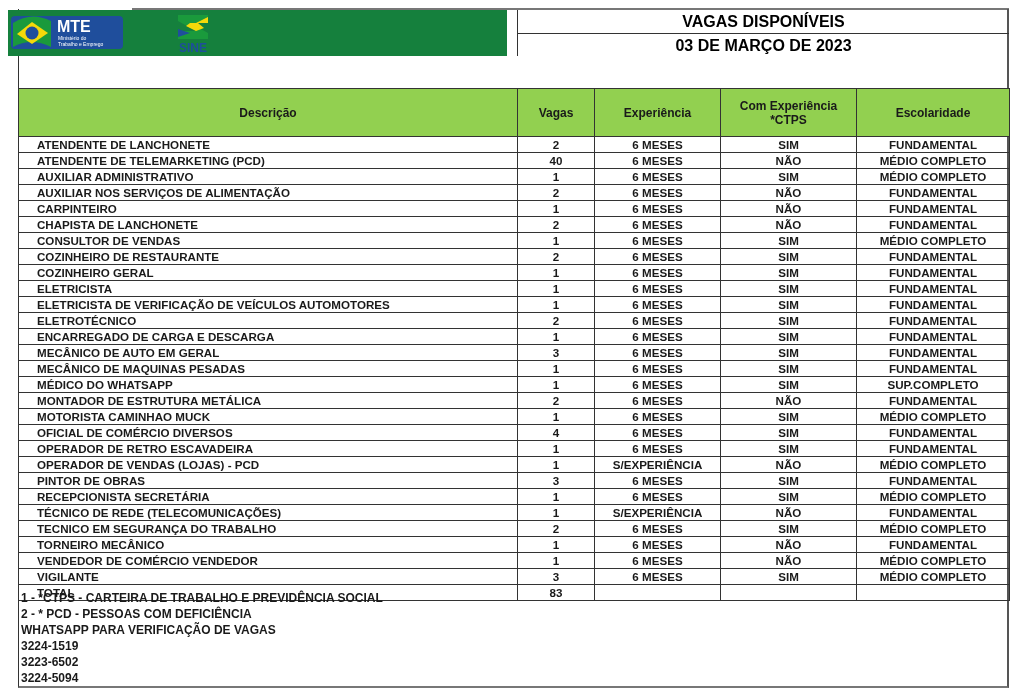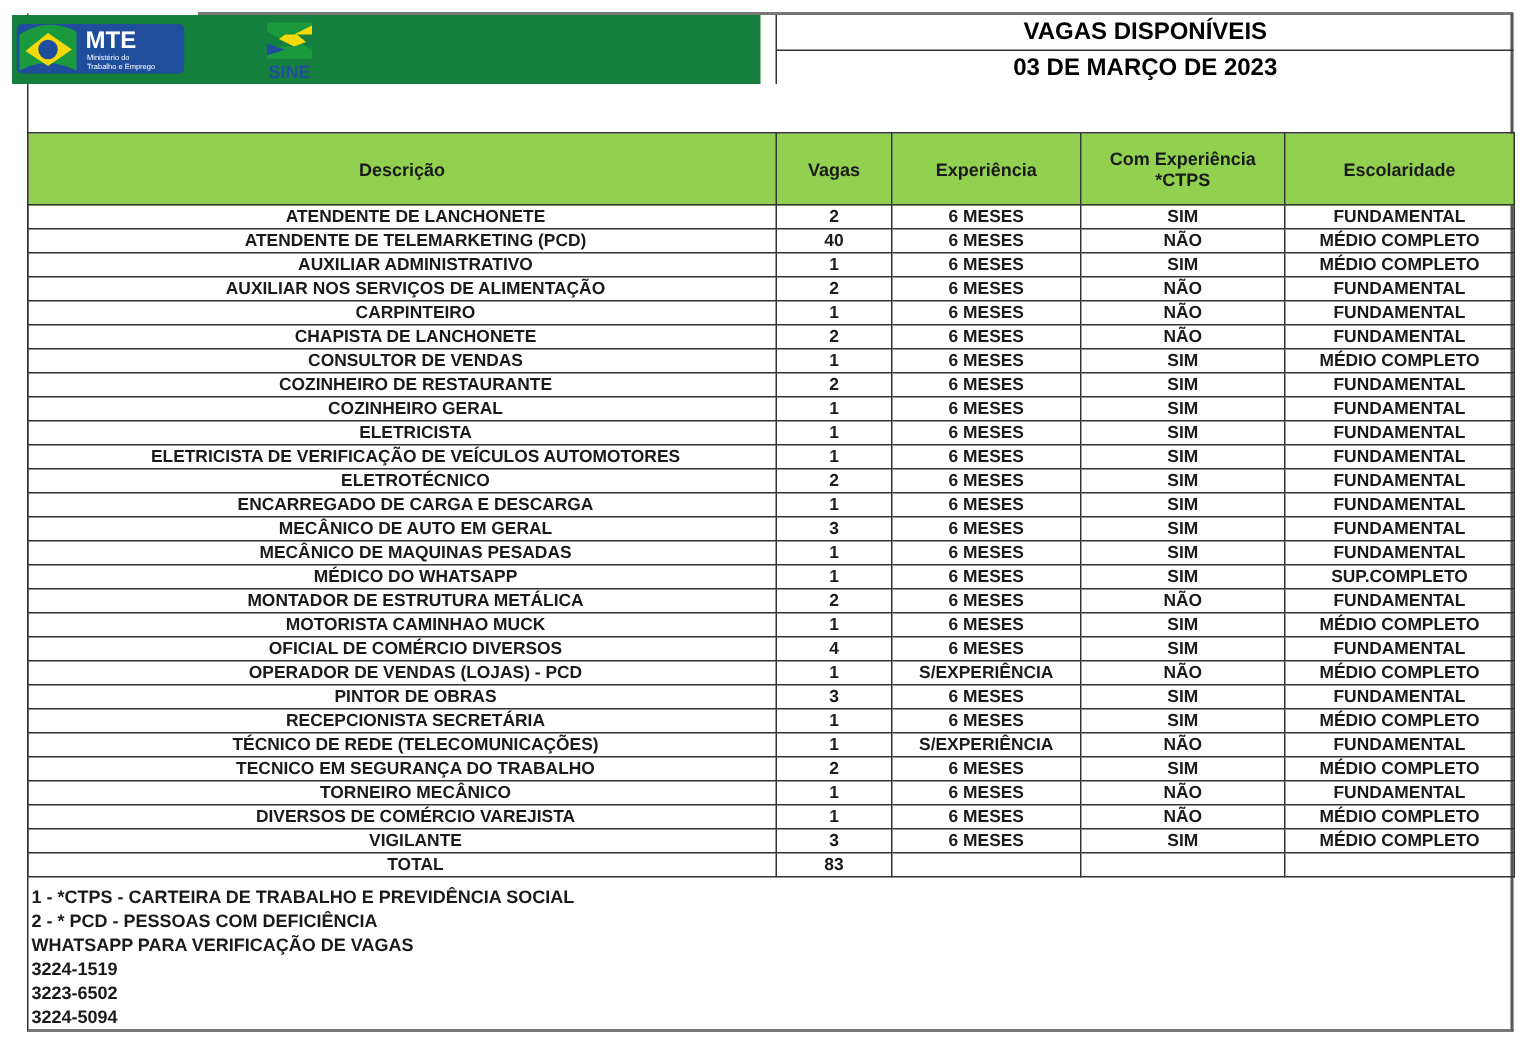--- a/index.html
+++ b/index.html
@@ -14,21 +14,21 @@
     .title-box { position: absolute; left: 517px; top: 10px; width: 492px; height: 46px; box-sizing: border-box;
                  border-left: 1px solid #333; }
     .title-row { height: 23px; display: flex; align-items: center; justify-content: center;
                  font-weight: bold; font-size: 16px; color: #000000; }
     .title-row.first { border-bottom: 1px solid #333; }
     table.jobs { position: absolute; left: 18px; top: 56px; width: 991px; border-collapse: collapse; table-layout: fixed; margin-top: 32px; }
     table.jobs th { background: #92d050; font-weight: bold; font-size: 12px; color: #1a1a1a; height: 47px;
                     border: 1px solid #333; text-align: center; line-height: 14px; padding: 0; }
     table.jobs td { font-weight: bold; font-size: 11.6px; height: 15px; line-height: 15px; padding: 0;
                     border: 1px solid #333; border-top: 1px solid #555; white-space: nowrap; overflow: hidden; }
-    table.jobs td.desc { text-align: center; padding-left: 18px; }
+    table.jobs td.desc { text-align: left; padding-left: 18px; }
     table.jobs td.c { text-align: center; }
     .col-desc { width: 499px; } .col-vagas { width: 77px; } .col-exp { width: 126px; }
     .col-ctps { width: 136px; } .col-esc { width: 153px; }
     .notes { position: absolute; left: 21px; top: 590px; width: 480px; font-weight: bold; font-size: 12px; line-height: 16px; }
     .notes .center { text-align: left; width: 410px; }
   </style>
 </head>
 <body>
 
 <div class="topline"></div>
@@ -207,20 +207,27 @@
       <td class="c">MÉDIO COMPLETO</td>
     </tr>
       <tr style="">
       <td class="desc">OFICIAL DE COMÉRCIO DIVERSOS</td>
       <td class="c">4</td>
       <td class="c">6 MESES</td>
       <td class="c">SIM</td>
       <td class="c">FUNDAMENTAL</td>
     </tr>
       <tr style="">
+      <td class="desc">OPERADOR DE RETRO ESCAVADEIRA</td>
+      <td class="c">1</td>
+      <td class="c">6 MESES</td>
+      <td class="c">SIM</td>
+      <td class="c">FUNDAMENTAL</td>
+    </tr>
+      <tr style="">
       <td class="desc">OPERADOR DE VENDAS (LOJAS) - PCD</td>
       <td class="c">1</td>
       <td class="c">S/EXPERIÊNCIA</td>
       <td class="c">NÃO</td>
       <td class="c">MÉDIO COMPLETO</td>
     </tr>
       <tr style="">
       <td class="desc">PINTOR DE OBRAS</td>
       <td class="c">3</td>
       <td class="c">6 MESES</td>
@@ -249,21 +256,21 @@
       <td class="c">MÉDIO COMPLETO</td>
     </tr>
       <tr style="">
       <td class="desc">TORNEIRO MECÂNICO</td>
       <td class="c">1</td>
       <td class="c">6 MESES</td>
       <td class="c">NÃO</td>
       <td class="c">FUNDAMENTAL</td>
     </tr>
       <tr style="">
-      <td class="desc">DIVERSOS DE COMÉRCIO VAREJISTA</td>
+      <td class="desc">VENDEDOR DE COMÉRCIO VENDEDOR</td>
       <td class="c">1</td>
       <td class="c">6 MESES</td>
       <td class="c">NÃO</td>
       <td class="c">MÉDIO COMPLETO</td>
     </tr>
       <tr style="">
       <td class="desc">VIGILANTE</td>
       <td class="c">3</td>
       <td class="c">6 MESES</td>
       <td class="c">SIM</td>

